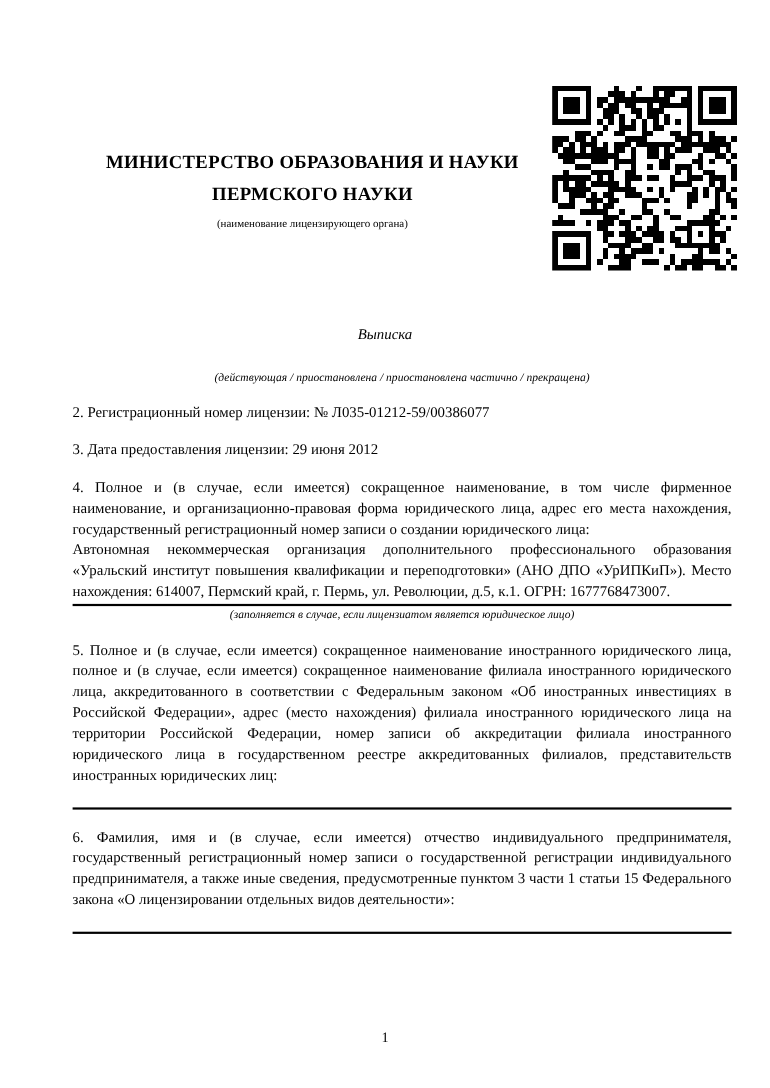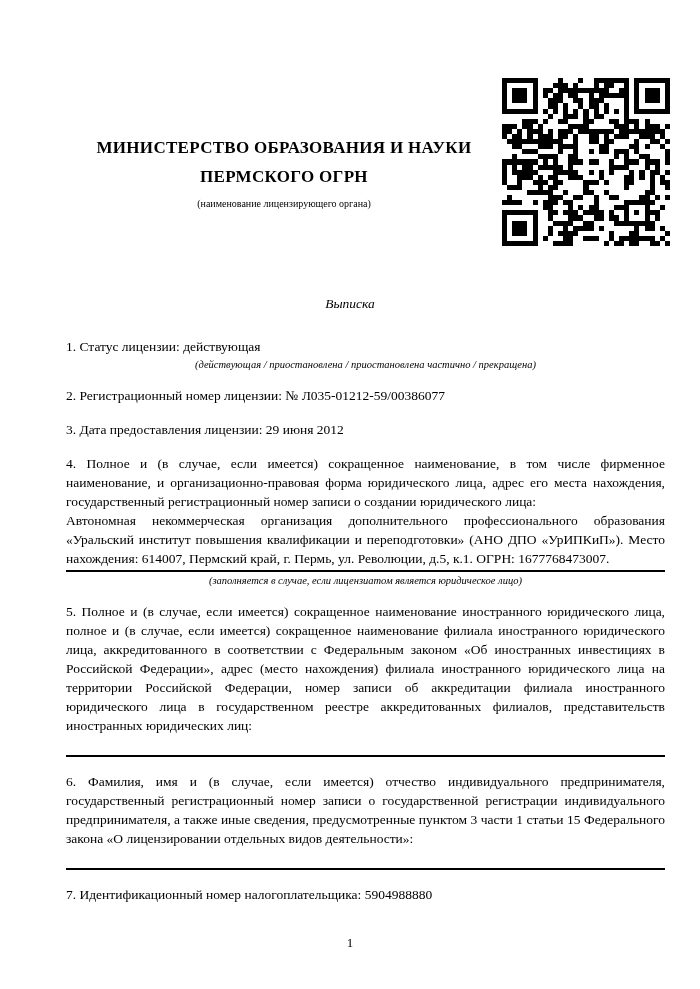--- a/index.html
+++ b/index.html
@@ -99,21 +99,21 @@
   }
 </style>
 </head>
 <body>
 
 <div class="page">
 
   <div class="header">
     <div class="ministry">
       <div class="ministry-title">МИНИСТЕРСТВО ОБРАЗОВАНИЯ И НАУКИ</div>
-      <div class="ministry-title">ПЕРМСКОГО ОГРН</div>
+      <div class="ministry-title">ПЕРМСКОГО НАУКИ</div>
       <div class="ministry-caption">(наименование лицензирующего органа)</div>
     </div>
     <div class="qr-box">
       <svg id="qr-svg" xmlns="http://www.w3.org/2000/svg" viewBox="0 0 33 33">
           <rect x="0" y="0" width="1" height="1" fill="#000"></rect>
           <rect x="1" y="0" width="1" height="1" fill="#000"></rect>
           <rect x="2" y="0" width="1" height="1" fill="#000"></rect>
           <rect x="3" y="0" width="1" height="1" fill="#000"></rect>
           <rect x="4" y="0" width="1" height="1" fill="#000"></rect>
           <rect x="5" y="0" width="1" height="1" fill="#000"></rect>
@@ -666,21 +666,20 @@
         </svg>
     </div>
   </div>
 
   <div class="doc-title">
     <div>Выписка</div>
   </div>
 
   <div class="sections" id="sections">
       <div class="section">
-        <div class="para">1. Статус лицензии: действующая</div>
         <div class="caption">(действующая / приостановлена / приостановлена частично / прекращена)</div>
       </div>
       <div class="section">
         <div class="para">2. Регистрационный номер лицензии: № Л035-01212-59/00386077</div>
       </div>
       <div class="section">
         <div class="para">3. Дата предоставления лицензии: 29 июня 2012</div>
       </div>
       <div class="section">
         <div class="para">4. Полное и (в случае, если имеется) сокращенное наименование, в том числе фирменное наименование, и организационно-правовая форма юридического лица, адрес его места нахождения, государственный регистрационный номер записи о создании юридического лица:</div>
@@ -689,20 +688,17 @@
         <div class="caption">(заполняется в случае, если лицензиатом является юридическое лицо)</div>
       </div>
       <div class="section">
         <div class="para">5. Полное и (в случае, если имеется) сокращенное наименование иностранного юридического лица, полное и (в случае, если имеется) сокращенное наименование филиала иностранного юридического лица, аккредитованного в соответствии с Федеральным законом «Об иностранных инвестициях в Российской Федерации», адрес (место нахождения) филиала иностранного юридического лица на территории Российской Федерации, номер записи об аккредитации филиала иностранного юридического лица в государственном реестре аккредитованных филиалов, представительств иностранных юридических лиц:</div>
         <div class="rule gap"></div>
       </div>
       <div class="section">
         <div class="para">6. Фамилия, имя и (в случае, если имеется) отчество индивидуального предпринимателя, государственный регистрационный номер записи о государственной регистрации индивидуального предпринимателя, а также иные сведения, предусмотренные пунктом 3 части 1 статьи 15 Федерального закона «О лицензировании отдельных видов деятельности»:</div>
         <div class="rule gap"></div>
       </div>
-      <div class="section">
-        <div class="para">7. Идентификационный номер налогоплательщика: 5904988880</div>
-      </div>
     </div>
 
   <div class="page-number">1</div>
 
 </div>
 
 </body></html>

